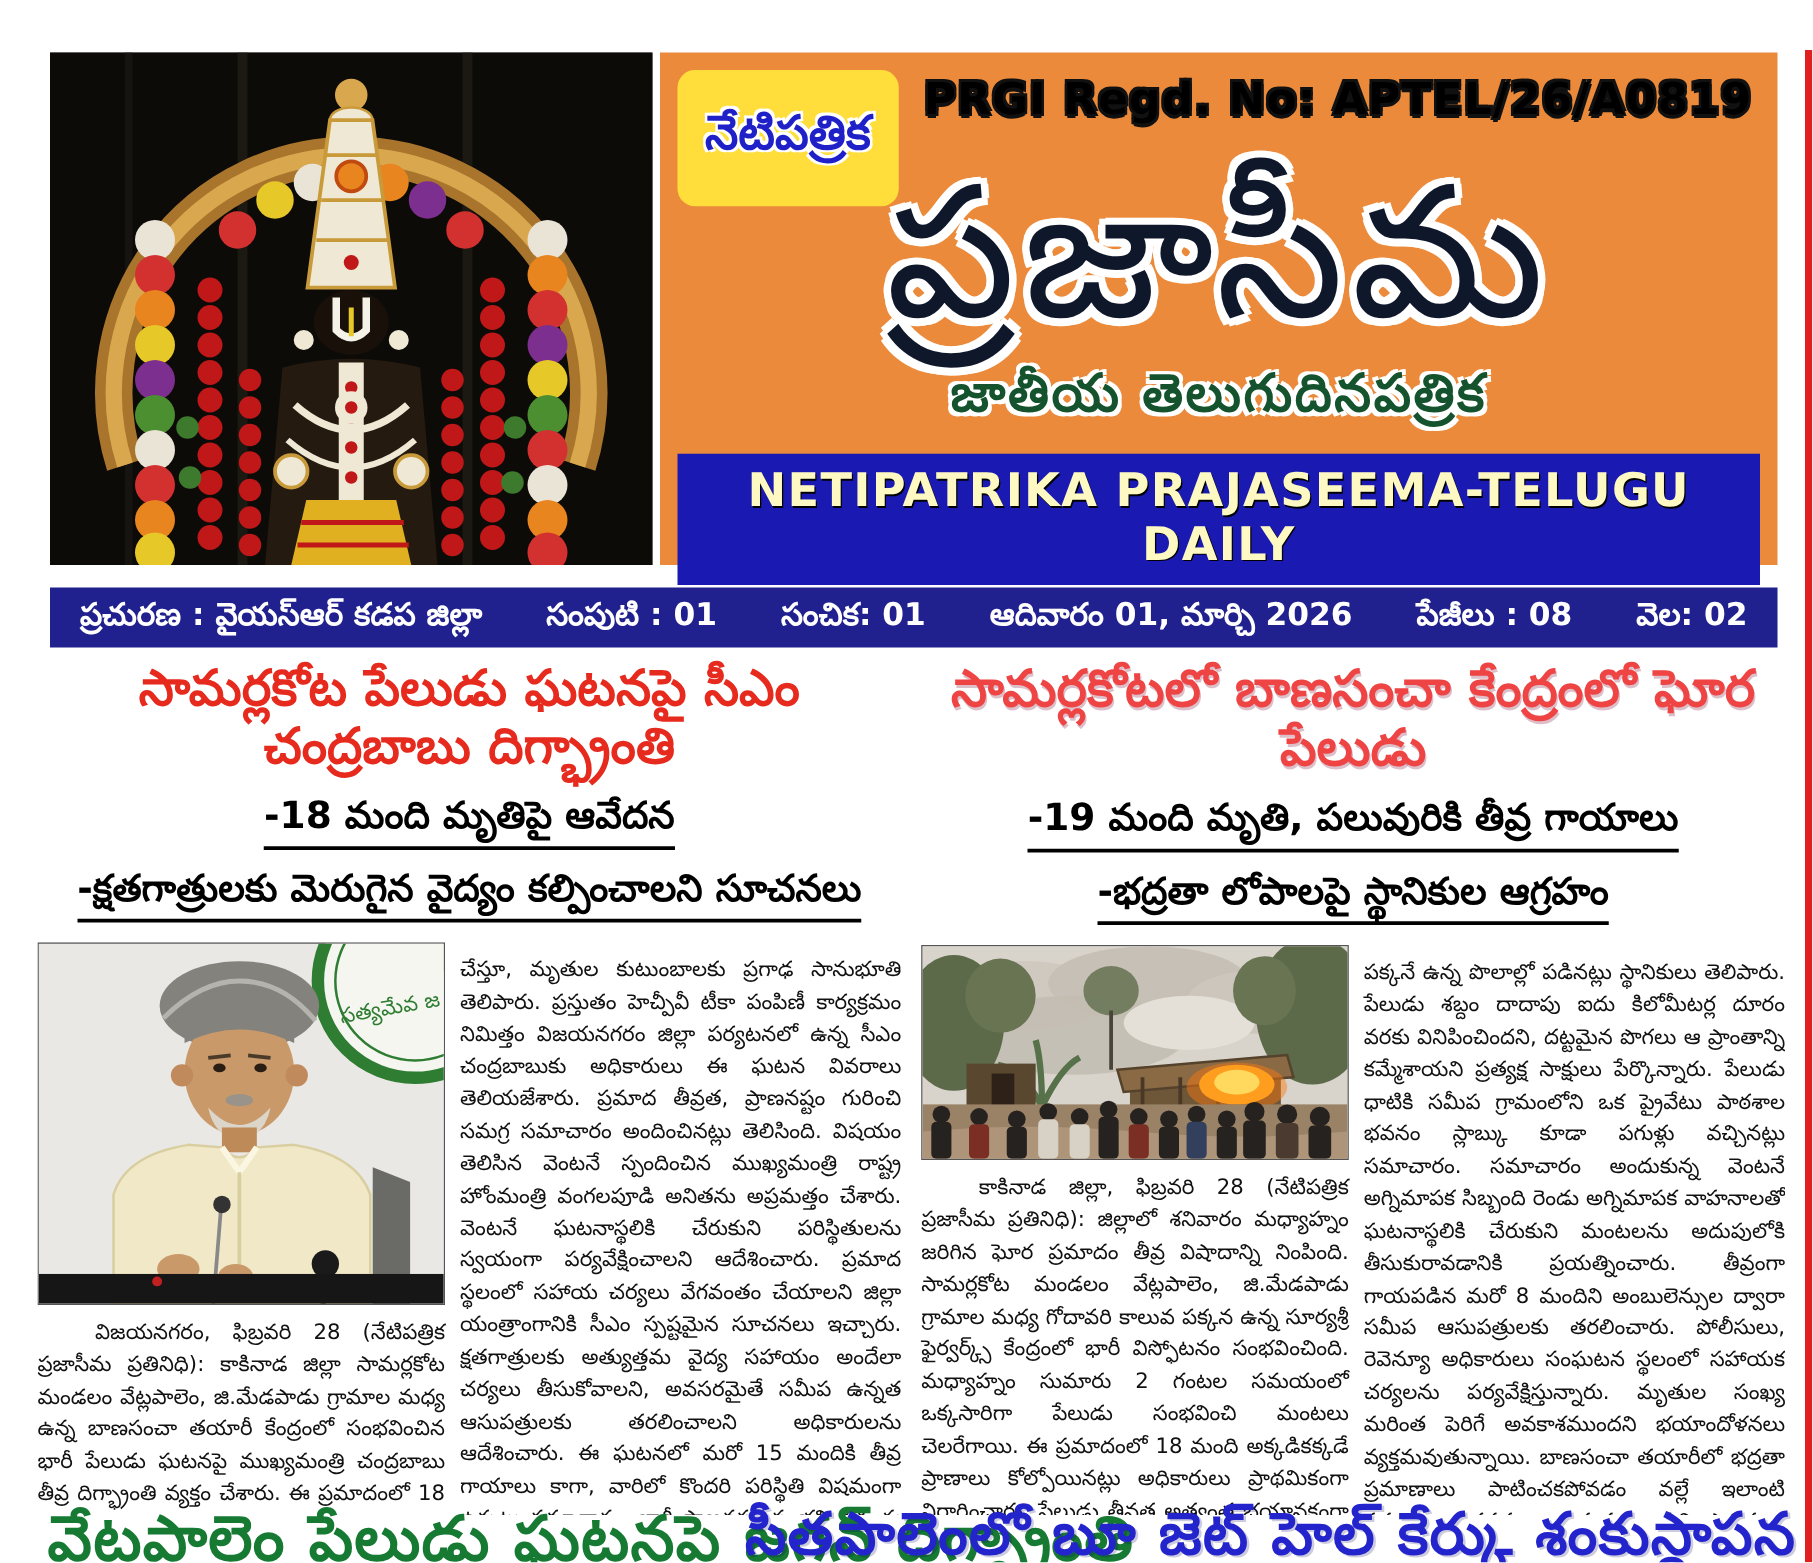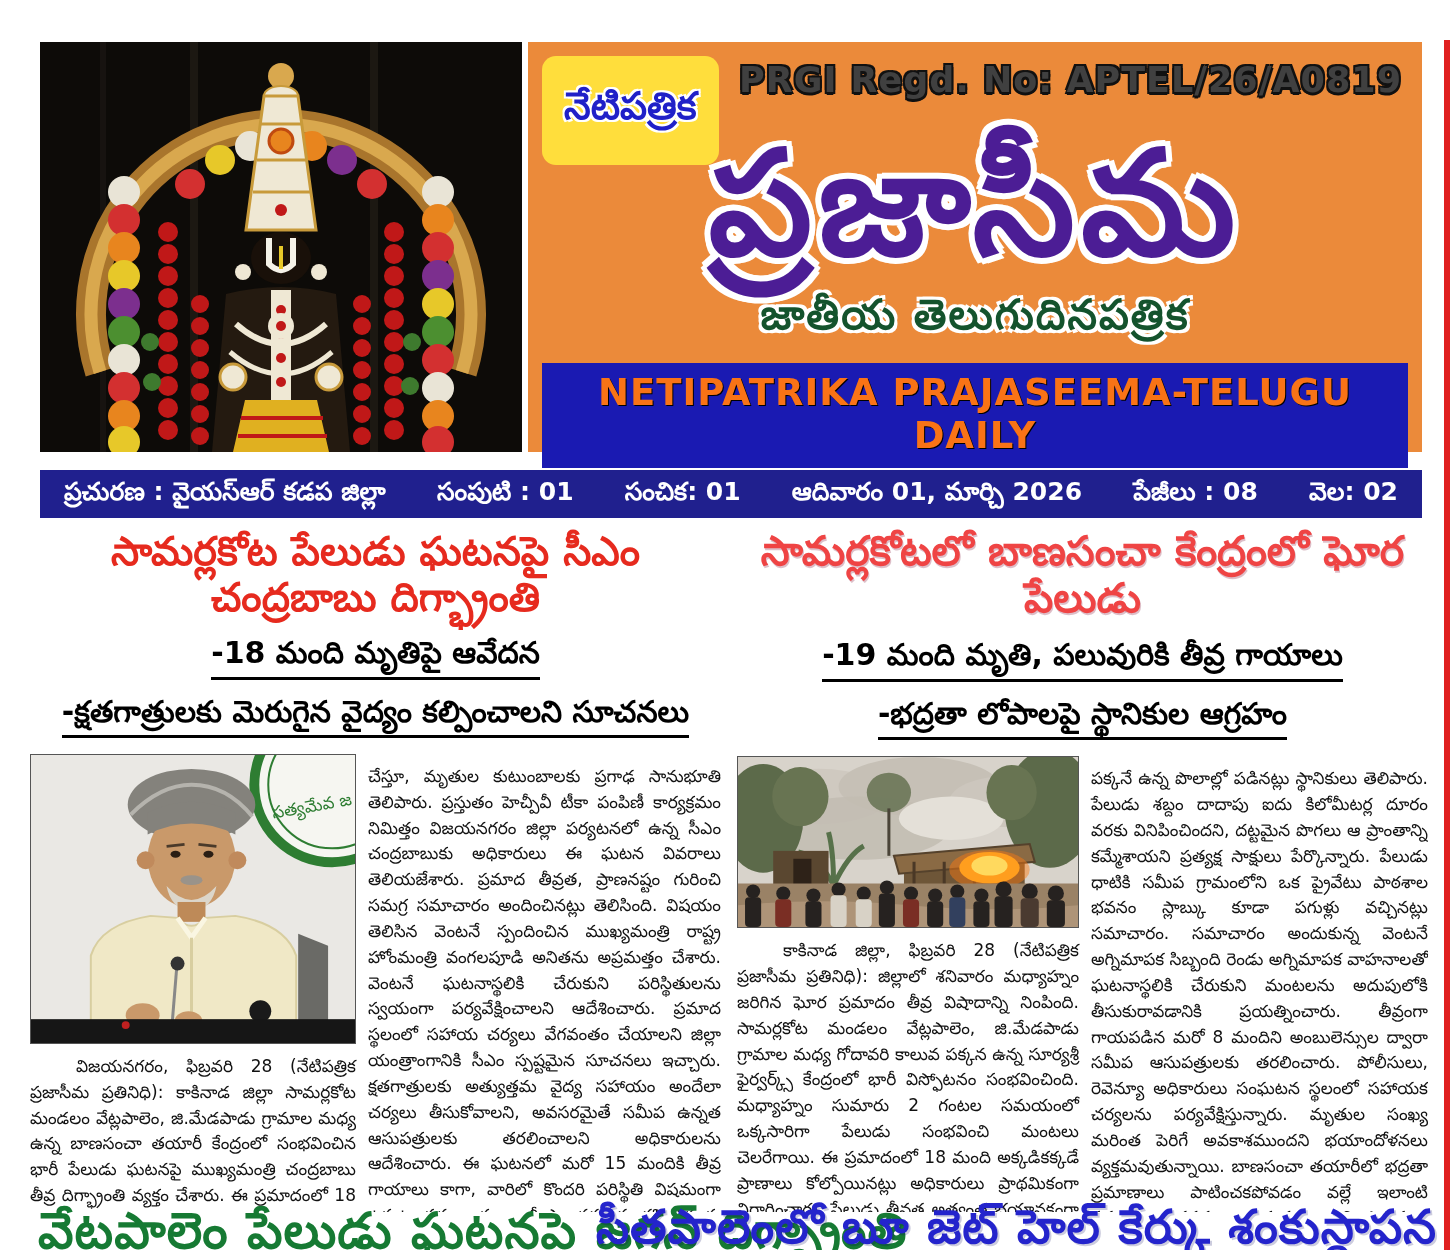--- a/index.html
+++ b/index.html
@@ -13,37 +13,37 @@
   .header{position:absolute;top:42px;left:40px;right:28px;height:410px;display:flex;}
   .deity{width:482px;height:410px;flex:none;background:#0D0B08;}
   .deity svg{display:block;width:100%;height:100%;}
   .masthead{flex:1;margin-left:6px;background:#EB8A3A;position:relative;}
   .badge{
     position:absolute;top:14px;left:14px;background:#FFDE3C;border-radius:14px;
     padding:28px 22px;font-size:38px;font-weight:bold;color:#2020C8;
     text-shadow:-2px -2px 0 #fff,2px -2px 0 #fff,-2px 2px 0 #fff,2px 2px 0 #fff;
   }
   .regd{
-    position:absolute;top:18px;right:20px;font-size:35px;font-weight:bold;color:#404040;
+    position:absolute;top:18px;right:20px;font-size:35px;font-weight:bold;color:#000000;
     text-shadow:-2px -2px 0 #111,2px -2px 0 #111,-2px 2px 0 #111,2px 2px 0 #111,0 3px 0 #111;
     letter-spacing:1px;
   }
   .m-title{
     margin:0;padding-top:88px;text-align:center;font-size:146px;line-height:1;
-    font-weight:bold;color:#4c1d95;letter-spacing:6px;
+    font-weight:normal;color:#0f172a;letter-spacing:6px;
     text-shadow:-5px -5px 0 #fff,5px -5px 0 #fff,-5px 5px 0 #fff,5px 5px 0 #fff,0 -6px 0 #fff,0 6px 0 #fff,-6px 0 0 #fff,6px 0 0 #fff;
   }
   .m-sub{
     text-align:center;font-size:42px;font-weight:bold;color:#14532d;margin-top:14px;
     text-shadow:-3px -3px 0 #fff,3px -3px 0 #fff,-3px 3px 0 #fff,3px 3px 0 #fff;
     letter-spacing:2px;
   }
   .m-strip{
     margin:14px 14px 0;background:#1A1AB2;text-align:center;font-size:37px;font-weight:bold;
-    color:#f97316;padding:8px 0 11px;letter-spacing:1px;
+    color:#fef9c3;padding:8px 0 11px;letter-spacing:1px;
     text-shadow:1px 1px 0 #000;
   }
 
   
   .infobar{
     position:absolute;top:470px;left:40px;right:28px;height:48px;background:#20208E;
     color:#fff;display:flex;align-items:center;justify-content:space-between;
     padding:0 24px;font-size:25px;font-weight:bold;box-sizing:border-box;
   }
 

